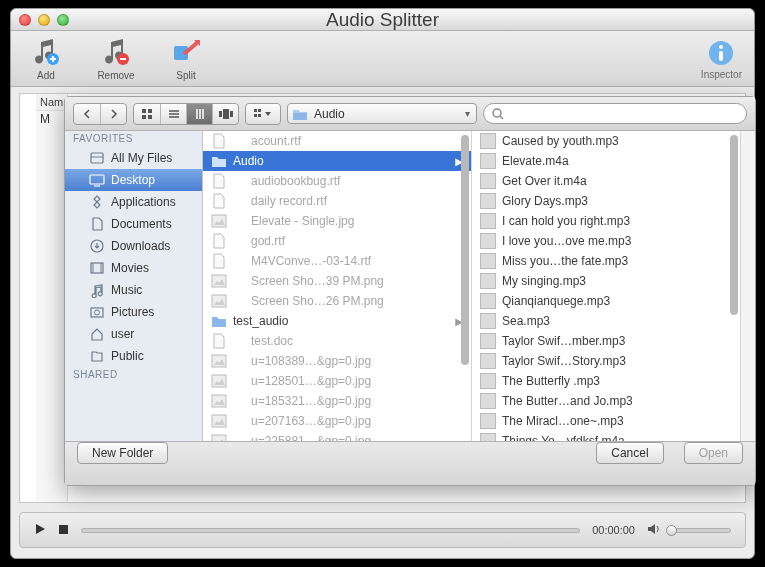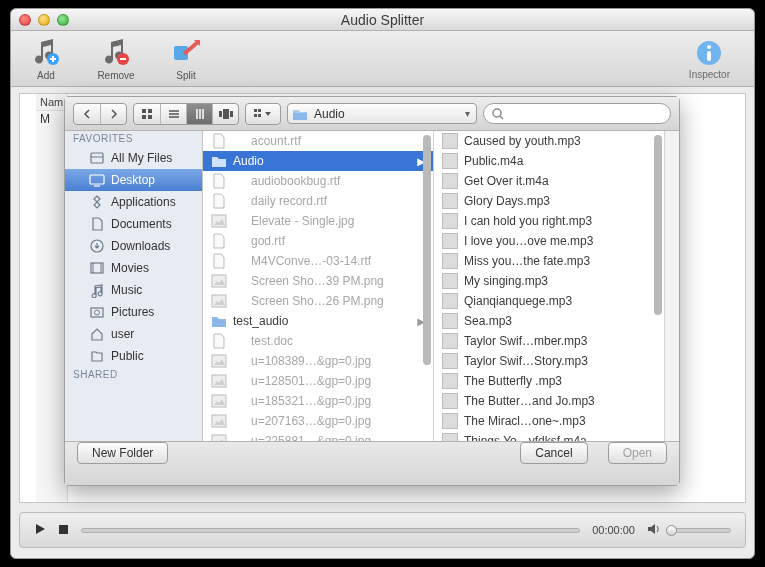--- a/index.html
+++ b/index.html
@@ -12,44 +12,44 @@
   .titlebar {
     height: 22px; background: linear-gradient(#f7f7f7,#d9d9d9);
     border-bottom: 1px solid #b0b0b0; border-radius: 6px 6px 0 0;
     display: flex; align-items: center; position: relative;
   }
   .traffic { display: flex; gap: 7px; margin-left: 8px; }
   .tl { width: 12px; height: 12px; border-radius: 50%; border: 1px solid rgba(0,0,0,.2); }
   .tl.r{background:radial-gradient(circle at 40% 35%,#ff8a80,#e33e3e);}
   .tl.y{background:radial-gradient(circle at 40% 35%,#ffe08a,#e6a700);}
   .tl.g{background:radial-gradient(circle at 40% 35%,#9be29b,#29b32f);}
-  .title { position:absolute; left:0; right:0; text-align:center; font-size:14px; color:#3c3c3c; }
+  .title { position:absolute; left:0; right:0; text-align:center; font-size:19px; color:#3c3c3c; }
   .toolbar {
     height: 56px; background: linear-gradient(#ededed,#d7d7d7);
     border-bottom: 1px solid #b0b0b0; display:flex; align-items:center;
     padding: 0 10px; gap: 20px; position:relative;
   }
   .tb-btn { display:flex; flex-direction:column; align-items:center; gap:2px; width:50px; }
   .tb-btn .lbl { font-size:10px; color:#555; }
   .tb-ic { width:32px; height:32px; display:flex; align-items:center; justify-content:center; }
-  .insp { position:absolute; right:24px; top:6px; display:flex; flex-direction:column; align-items:center; }
+  .insp { position:absolute; right:12px; top:6px; display:flex; flex-direction:column; align-items:center; }
   .insp .lbl { font-size:10px; color:#6a6a6a; }
   .main-back {
     background:#fff; border:1px solid #c7c7c7; margin:6px 8px 0 8px;
     height:410px; position:relative;
   }
   .name-col {
     position:absolute; left:16px; top:0; width:32px; height:100%;
     border-right:1px solid #ddd; background: linear-gradient(#f7f7f7,#f7f7f7);
   }
   .name-hdr { font-size:11px; color:#444; padding:2px 4px; background:#f2f2f2; border-bottom:1px solid #dedede;}
   .name-row { font-size:12px; padding:1px 4px; color:#333; }
   
   .opendlg {
-    position:absolute; left:44px; top:2px; width:616px; height:390px;
+    position:absolute; left:44px; top:2px; width:692px; height:390px;
     background:#ececec; border:1px solid #a0a0a0; border-radius:5px;
     box-shadow: 0 8px 24px rgba(0,0,0,.35);
     display:flex; flex-direction:column;
   }
   .dlg-top {
     height:34px; background:linear-gradient(#ededed,#d4d4d4);
     border-bottom:1px solid #b3b3b3; display:flex; align-items:center;
     gap:6px; padding:0 8px;
   }
   .seg { display:inline-flex; border:1px solid #9c9c9c; border-radius:4px; overflow:hidden; background:linear-gradient(#fdfdfd,#e1e1e1);}
@@ -480,21 +480,21 @@
             </div>
         </div>
         <div class="col" style="flex:1.05;border-right:1px solid #d4d4d4;">
           <div class="scroll" id="col2">
               <div class="row">
                 <span class="thumb"></span>
                 <span>Caused by youth.mp3</span>
               </div>
               <div class="row">
                 <span class="thumb"></span>
-                <span>Public.m4a</span>
+                <span>Elevate.m4a</span>
               </div>
               <div class="row">
                 <span class="thumb"></span>
                 <span>Get Over it.m4a</span>
               </div>
               <div class="row">
                 <span class="thumb"></span>
                 <span>Glory Days.mp3</span>
               </div>
               <div class="row">

